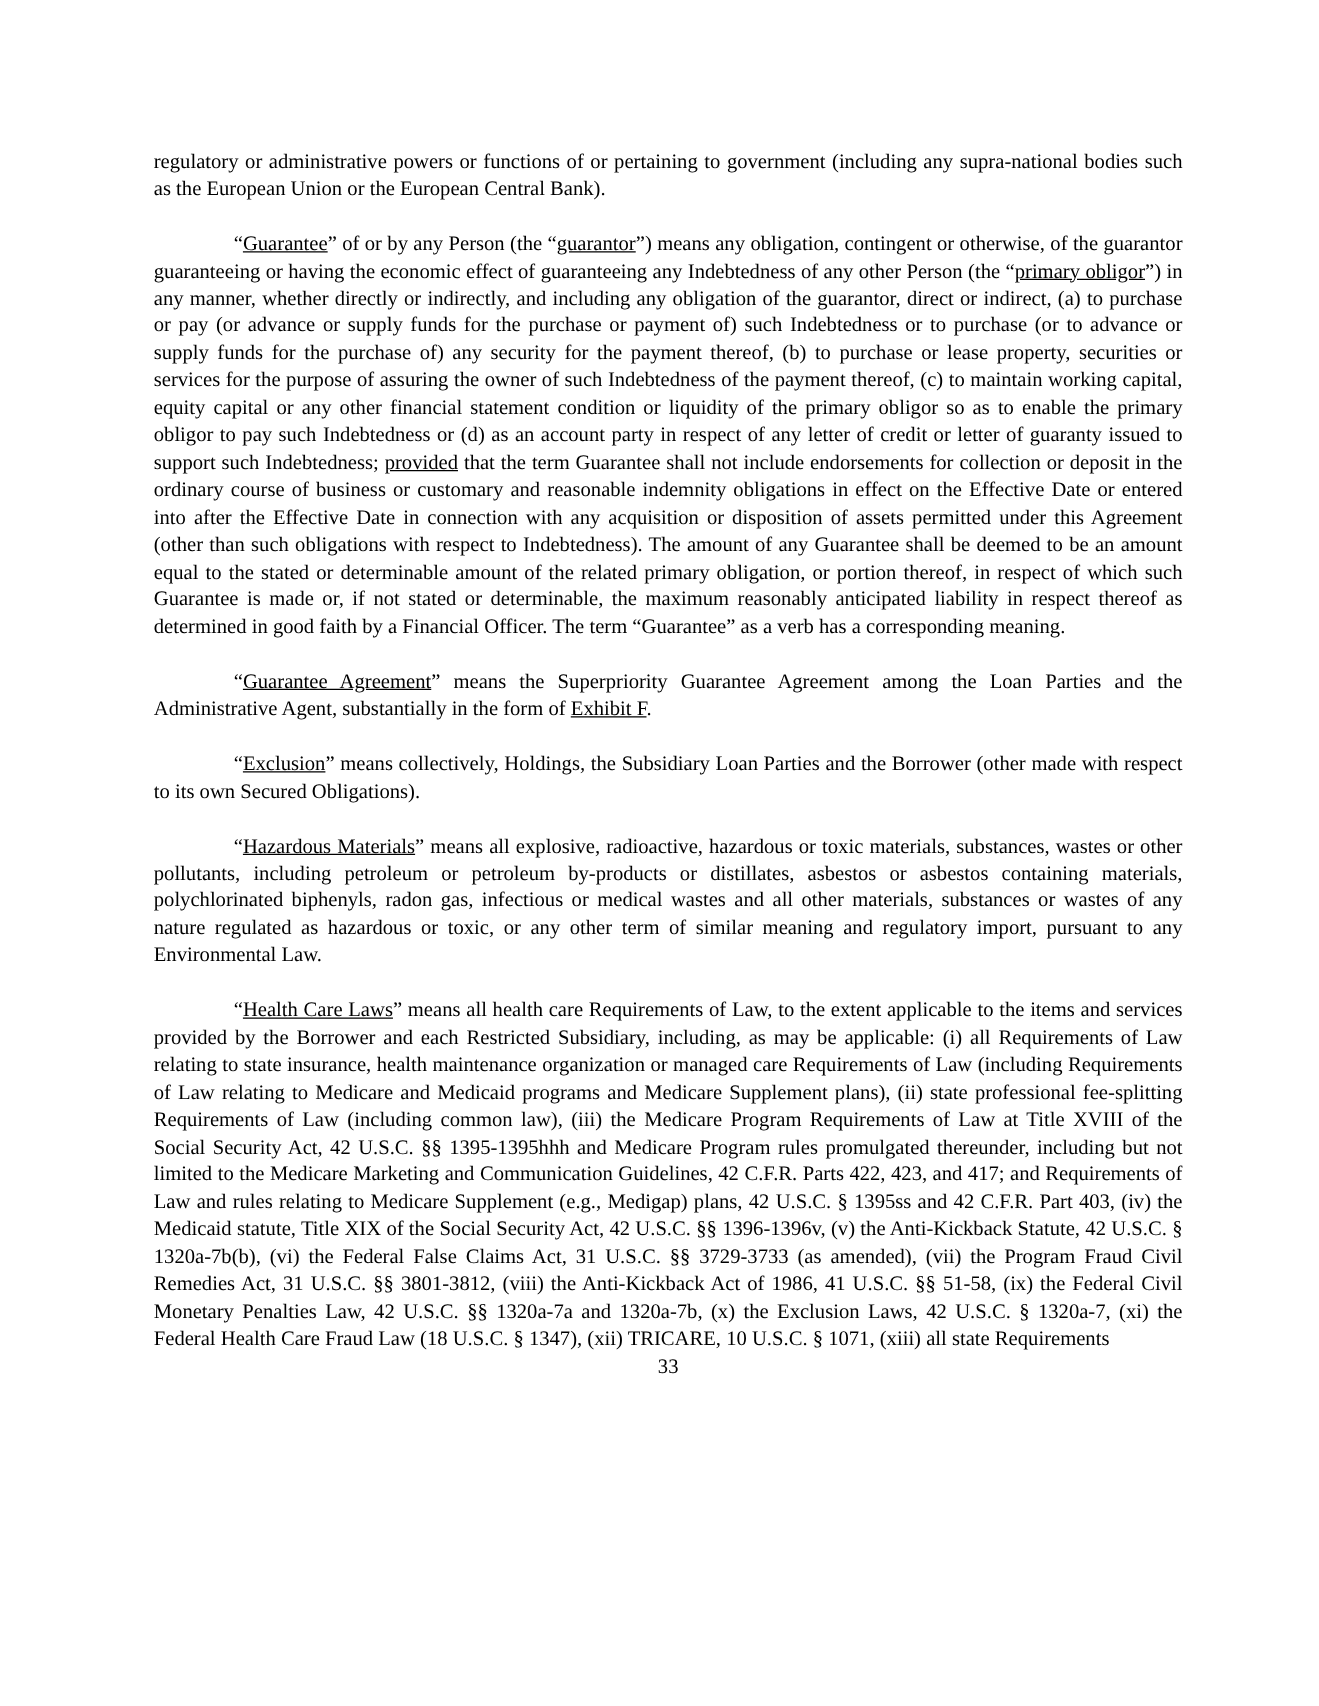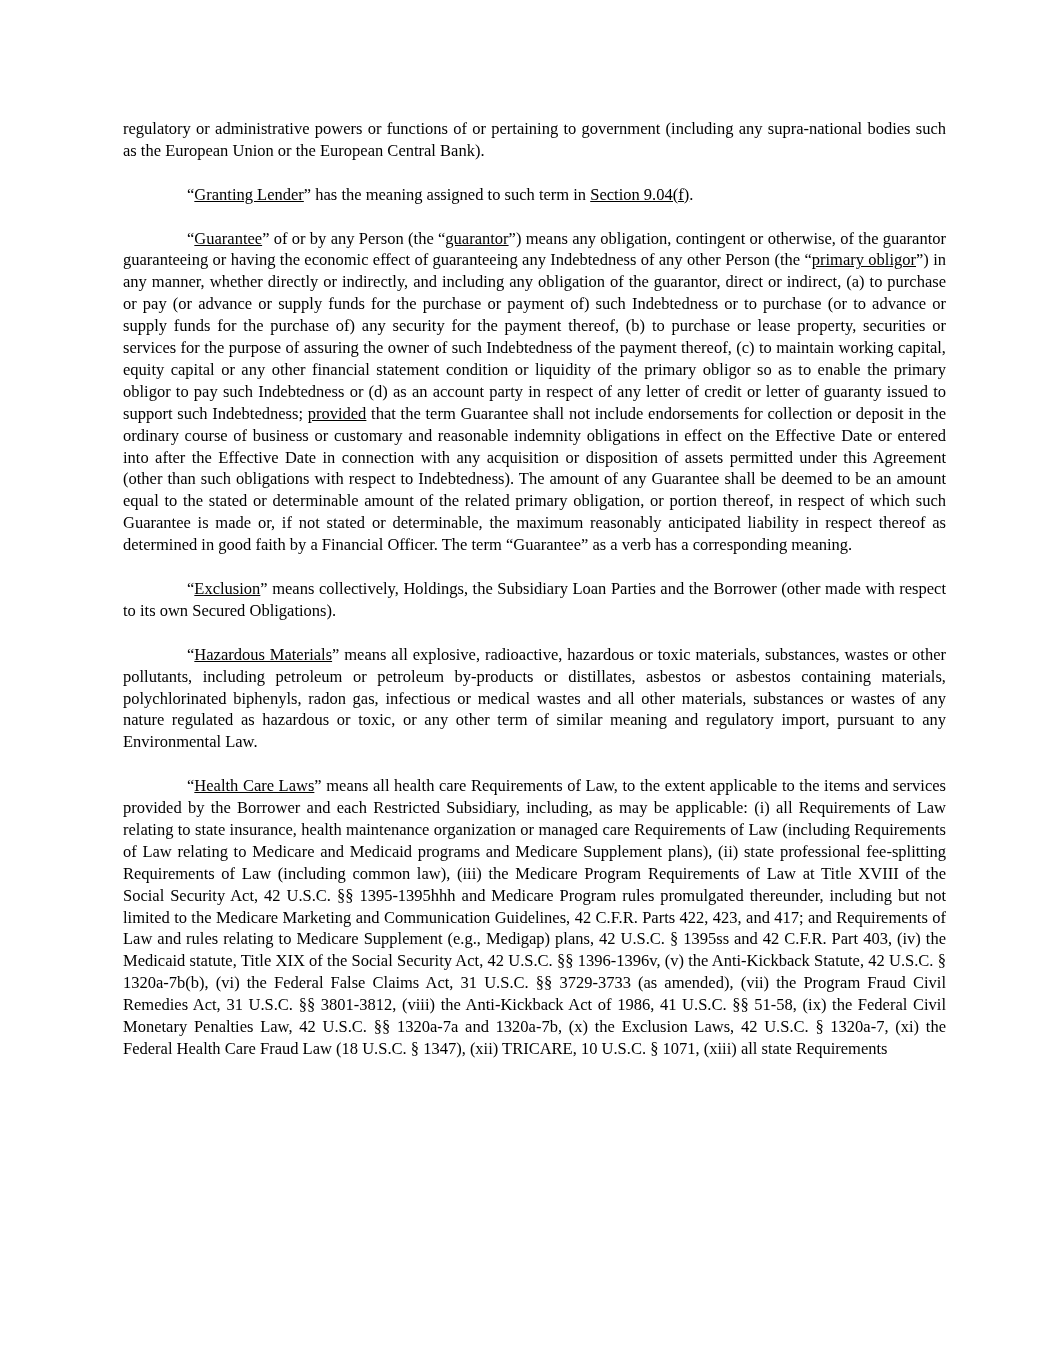--- a/index.html
+++ b/index.html
@@ -37,19 +37,20 @@
     margin-top: 0;
     text-align: center;
   }
 </style>
 </head>
 <body>
 
 <div class="page">
   <div class="body-text">
     <p><span>regulatory or administrative powers or functions of or pertaining to government (including any supra-national bodies such as the European Union or the European Central Bank).</span></p>
-    <p class="indent"><span>“</span><span class="u">Granting Lender</span><span>” has the meaning assigned to such term in </span><span class="u">Section 9.04(f)</span><span>.</span></p>
     <p class="indent"><span>“</span><span class="u">Guarantee</span><span>” of or by any Person (the “</span><span class="u">guarantor</span><span>”) means any obligation, contingent or otherwise, of the guarantor guaranteeing or having the economic effect of guaranteeing any Indebtedness of any other Person (the “</span><span class="u">primary obligor</span><span>”) in any manner, whether directly or indirectly, and including any obligation of the guarantor, direct or indirect, (a) to purchase or pay (or advance or supply funds for the purchase or payment of) such Indebtedness or to purchase (or to advance or supply funds for the purchase of) any security for the payment thereof, (b) to purchase or lease property, securities or services for the purpose of assuring the owner of such Indebtedness of the payment thereof, (c) to maintain working capital, equity capital or any other financial statement condition or liquidity of the primary obligor so as to enable the primary obligor to pay such Indebtedness or (d) as an account party in respect of any letter of credit or letter of guaranty issued to support such Indebtedness; </span><span class="u">provided</span><span> that the term Guarantee shall not include endorsements for collection or deposit in the ordinary course of business or customary and reasonable indemnity obligations in effect on the Effective Date or entered into after the Effective Date in connection with any acquisition or disposition of assets permitted under this Agreement (other than such obligations with respect to Indebtedness).  The amount of any Guarantee shall be deemed to be an amount equal to the stated or determinable amount of the related primary obligation, or portion thereof, in respect of which such Guarantee is made or, if not stated or determinable, the maximum reasonably anticipated liability in respect thereof as determined in good faith by a Financial Officer.  The term “Guarantee” as a verb has a corresponding meaning.</span></p>
+    <p class="indent"><span>“</span><span class="u">Guarantee Agreement</span><span>” means the Superpriority Guarantee Agreement among the Loan Parties and the Administrative Agent, substantially in the form of </span><span class="u">Exhibit F</span><span>.</span></p>
     <p class="indent"><span>“</span><span class="u">Exclusion</span><span>” means collectively, Holdings,  the Subsidiary Loan Parties and the Borrower (other made with respect to its own Secured Obligations).</span></p>
     <p class="indent"><span>“</span><span class="u">Hazardous Materials</span><span>” means all explosive, radioactive, hazardous or toxic materials, substances, wastes or other pollutants, including petroleum or petroleum by-products or distillates, asbestos or asbestos containing materials, polychlorinated biphenyls, radon gas, infectious or medical wastes and all other materials, substances or wastes of any nature regulated as hazardous or toxic, or any other term of similar meaning and regulatory import, pursuant to any Environmental Law.</span></p>
     <p class="indent"><span>“</span><span class="u">Health Care Laws</span><span>” means all health care Requirements of Law, to the extent applicable to the items and services provided by the Borrower and each Restricted Subsidiary, including, as may be applicable: (i) all Requirements of Law relating to state insurance, health maintenance organization or managed care Requirements of Law (including Requirements of Law relating to Medicare and Medicaid programs and Medicare Supplement plans), (ii) state professional fee-splitting Requirements of Law (including common law), (iii) the Medicare Program Requirements of Law at Title XVIII of the Social Security Act, 42 U.S.C. §§ 1395-1395hhh and Medicare Program rules promulgated thereunder, including but not limited to the Medicare Marketing and Communication Guidelines, 42 C.F.R. Parts 422, 423, and 417; and Requirements of Law and rules relating to Medicare Supplement (e.g., Medigap) plans, 42 U.S.C. § 1395ss and 42 C.F.R. Part 403, (iv) the Medicaid statute, Title XIX of the Social Security Act, 42 U.S.C. §§ 1396-1396v, (v) the Anti-Kickback Statute, 42 U.S.C. § 1320a-7b(b), (vi) the Federal False Claims Act, 31 U.S.C. §§ 3729-3733 (as amended), (vii) the Program Fraud Civil Remedies Act, 31 U.S.C. §§ 3801-3812, (viii) the Anti-Kickback Act of 1986, 41 U.S.C. §§ 51-58, (ix) the Federal Civil Monetary Penalties Law, 42 U.S.C. §§ 1320a-7a and 1320a-7b, (x) the Exclusion Laws, 42 U.S.C. § 1320a-7, (xi) the Federal Health Care Fraud Law (18 U.S.C. § 1347), (xii) TRICARE, 10 U.S.C. § 1071, (xiii) all state Requirements</span></p>
   </div>
+  <div class="page-number">33</div>
 </div>
 
 </body></html>

